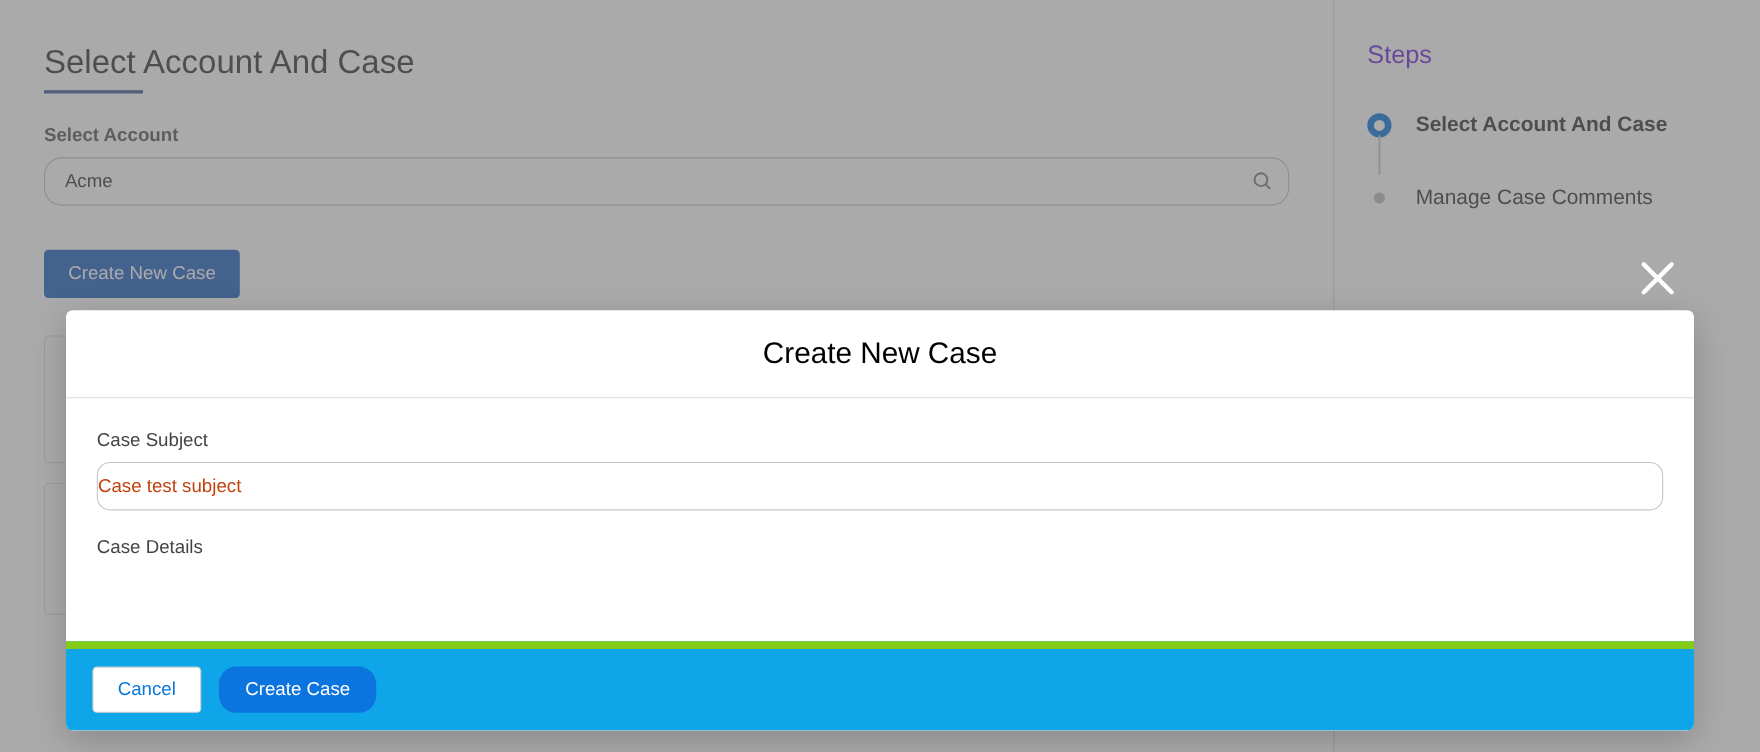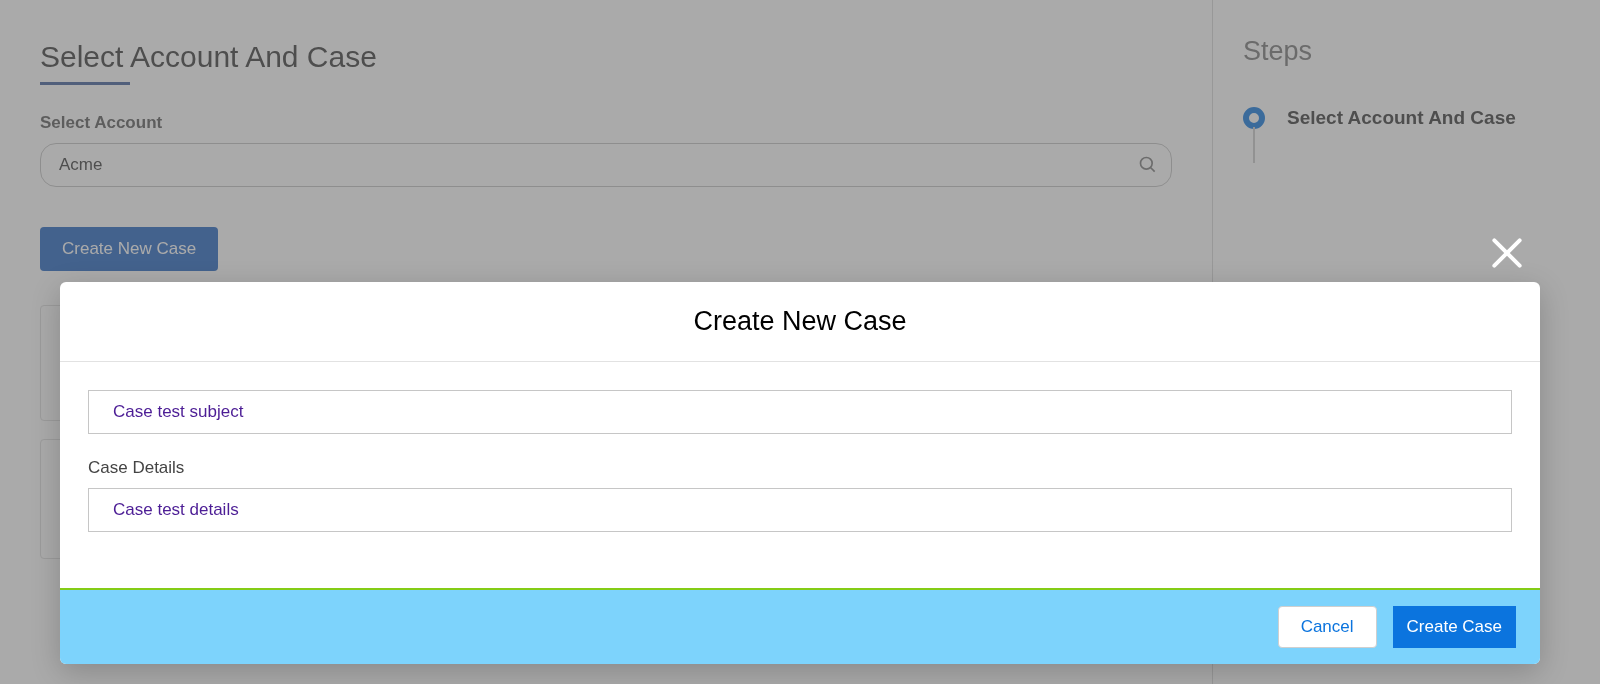--- a/index.html
+++ b/index.html
@@ -88,23 +88,23 @@
       border-radius: 4px;
       background:#fff;
     }
     .card-placeholder.second {
       margin-top: 18px;
       height: 120px;
     }
 
     
     .steps-title {
-      font-size: 27px;
+      font-size: 23px;
       font-weight: 400;
-      color: #737373;
+      color: #6d28d9;
       margin-bottom: 36px;
     }
     .step-row {
       display: flex;
       align-items: center;
       margin-bottom: 0;
       position: relative;
       min-height: 30px;
     }
     .step-dot {
@@ -186,50 +186,49 @@
     }
     .m-label {
       font-size: 17px;
       color: #444;
       margin-bottom: 10px;
     }
     .m-input {
       width: 100%;
       height: 44px;
       border: 1px solid #c6c6c6;
-      border-radius: 0;
-      padding: 0 24px;
-      font-size: 17px;
-      color: #4c1d95;
+      border-radius: 12px;
+      padding: 0 0;
+      font-size: 17px;
+      color: #c2410c;
       margin-bottom: 24px;
     }
     .modal-footer {
-      border-top: 2px solid #84cc16;
-      background: #7dd3fc;
+      border-top: 7px solid #84cc16;
+      background: #0ea5e9;
       padding: 16px 24px;
       display: flex;
-      justify-content: flex-end;
       gap: 16px;
     }
     .btn-outline {
       background: #fff;
       border: 1px solid #cfcfcf;
       border-radius: 4px;
       color: #0b74de;
       font-size: 17px;
       padding: 10px 22px;
       cursor: pointer;
     }
     .btn-primary {
       background: #0b74de;
       border: none;
-      border-radius: 0;
+      border-radius: 16px;
       color: #fff;
       font-size: 17px;
-      padding: 10px 14px;
+      padding: 10px 24px;
       cursor: pointer;
     }
   </style>
 </head>
 <body>
 
 <div class="page-wrap">
   <div class="main-col">
     <h1 class="page-title">Select Account And Case</h1>
     <div class="title-underline"></div>
@@ -251,35 +250,39 @@
 
   <div class="side-col">
     <div class="steps-title">Steps</div>
 
     <div class="step-row">
       <div class="step-dot active"></div>
       <div class="step-connector"></div>
       <span class="step-label bold">Select Account And Case</span>
     </div>
     <div class="step-gap"></div>
+    <div class="step-row">
+      <div class="step-dot inactive"></div>
+      <span class="step-label">Manage Case Comments</span>
+    </div>
   </div>
 </div>
 
 <div class="overlay"></div>
 
 <svg class="close-icon" viewBox="0 0 24 24" fill="none" stroke="currentColor" stroke-width="2.5" stroke-linecap="round">
   <line x1="4" y1="4" x2="20" y2="20"></line>
   <line x1="20" y1="4" x2="4" y2="20"></line>
 </svg>
 
 <div class="modal">
   <div class="modal-header">Create New Case</div>
   <div class="modal-body">
+    <div class="m-label">Case Subject</div>
     <input class="m-input" type="text" value="Case test subject" style="">
 
     <div class="m-label">Case Details</div>
-    <input class="m-input" type="text" value="Case test details" style="">
   </div>
   <div class="modal-footer">
     <button class="btn-outline">Cancel</button>
     <button class="btn-primary">Create Case</button>
   </div>
 </div>
 
 </body></html>

